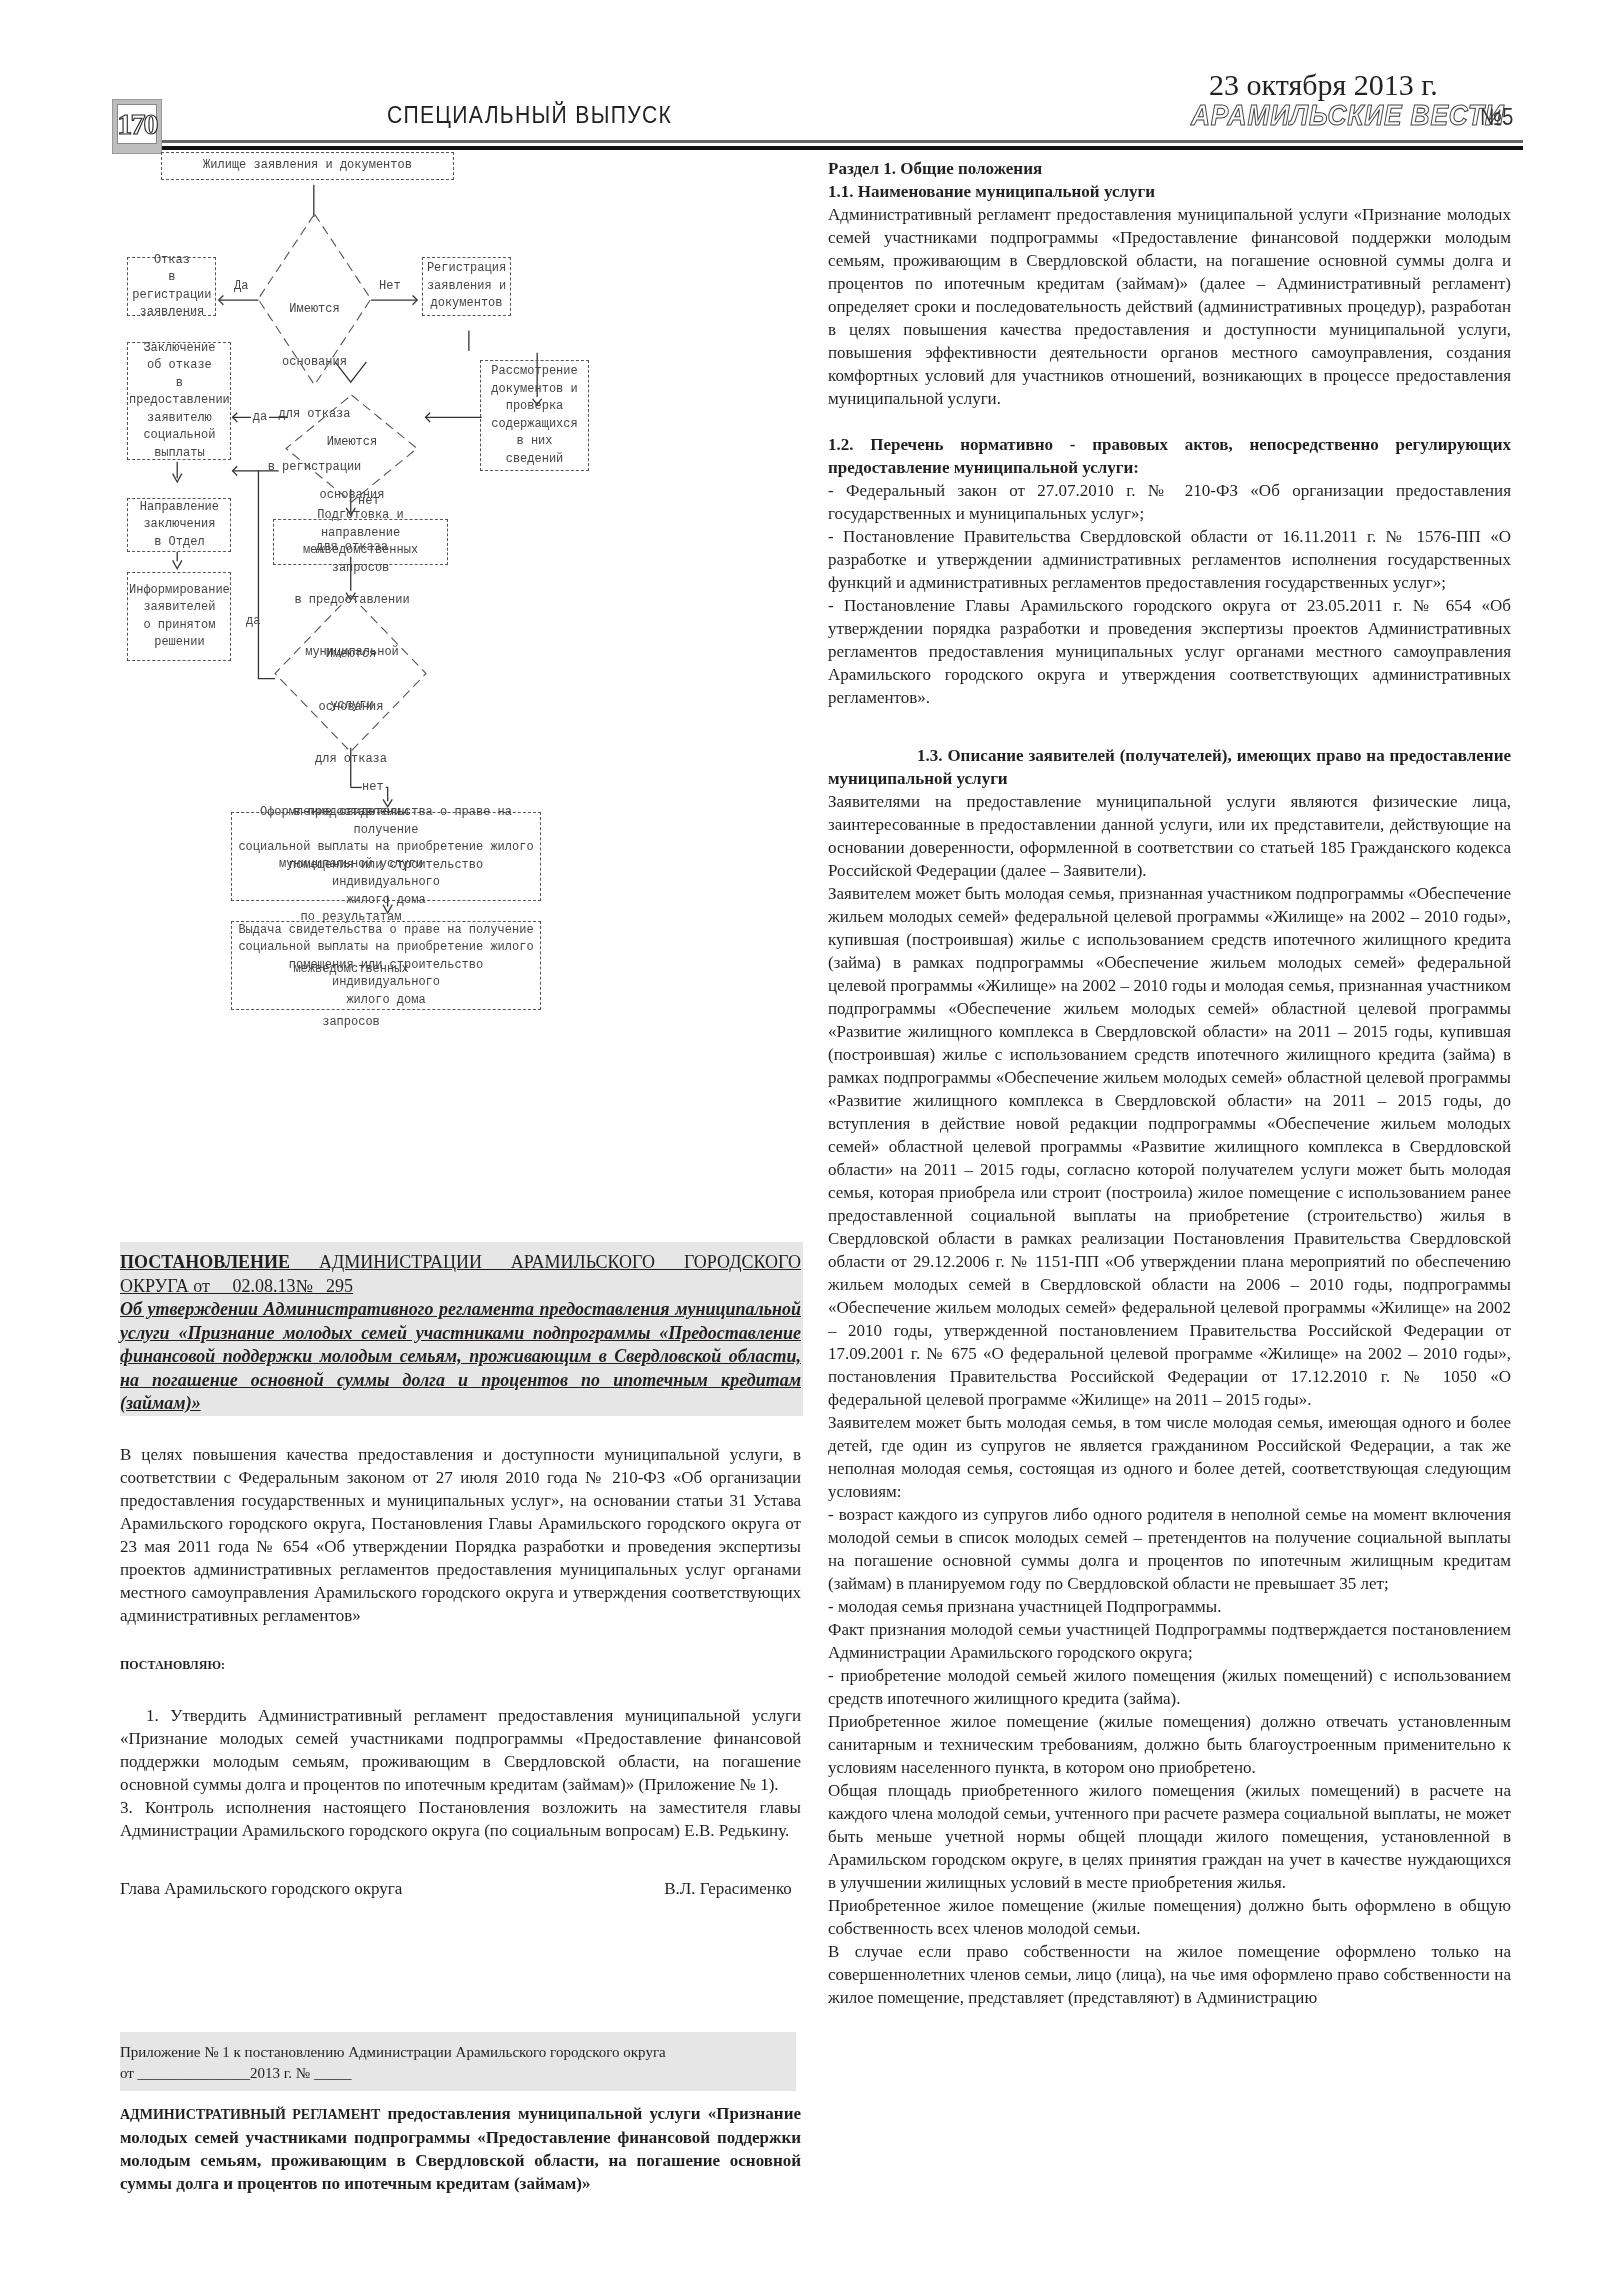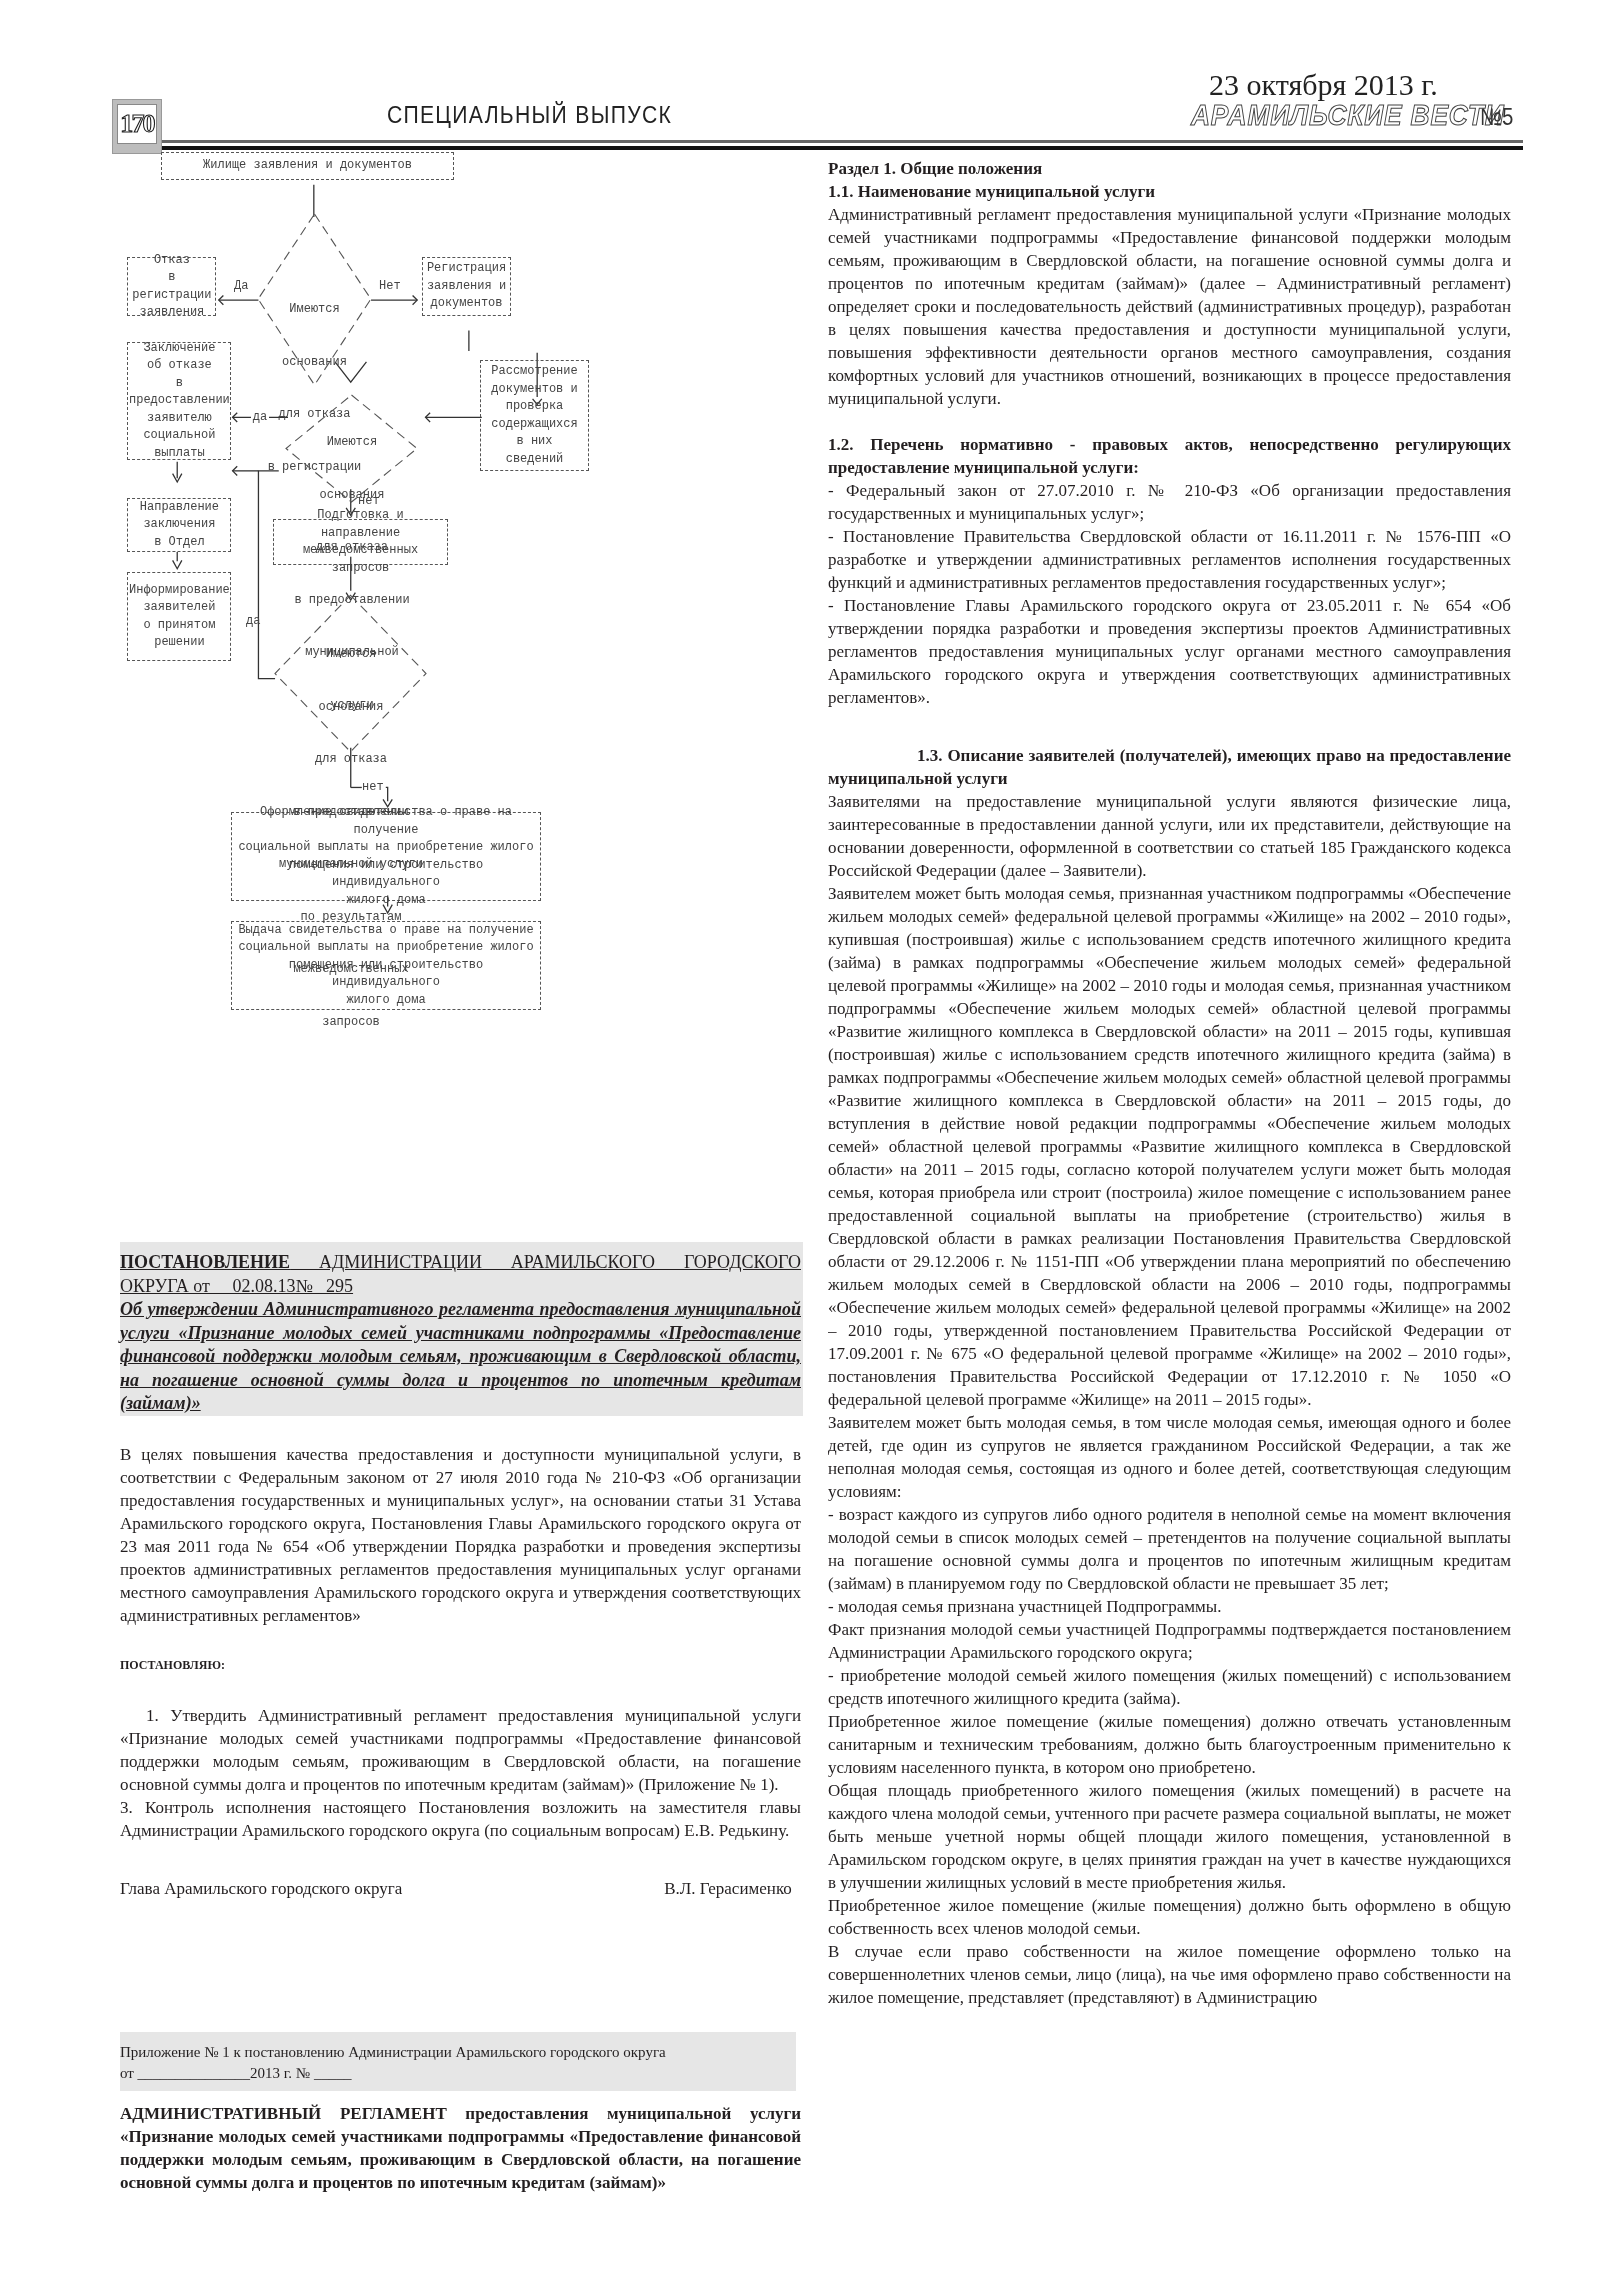--- a/index.html
+++ b/index.html
@@ -1,21 +1,21 @@
 <!DOCTYPE html>
 <html style="font-size:14.8px"><head>
 <meta charset="utf-8">
 <style>
   html, body { margin: 0; padding: 0; background: #ffffff; }
   body { width: 1619px; height: 2290px; position: relative; overflow: hidden; color: #231f20; font-family: "Liberation Serif", serif; }
 
   
   .page-num { position: absolute; left: 112px; top: 99px; width: 50px; height: 55px; background: #bdbdbd; border: 1.8px solid #999; box-sizing: border-box; }
   .page-num .inner { position: absolute; left: 3.7px; top: 3.7px; right: 3.7px; bottom: 9.2px; background: #fff; border: 0.9px solid #888; display: flex; align-items: center; justify-content: center; }
-  .page-num span { font-family: "Liberation Serif", serif; font-size: 26px; font-weight: bold; color: #fff; -webkit-text-stroke: 1.1px #222; letter-spacing: -1.8px; }
+  .page-num span { font-family: "Liberation Serif", serif; font-size: 30px; font-weight: bold; color: #fff; -webkit-text-stroke: 1.1px #222; letter-spacing: -1.8px; }
   .rule-thin { position: absolute; left: 162px; right: 96px; top: 140px; height: 2.8px; background: #666; }
   .rule-thick { position: absolute; left: 162px; right: 96px; top: 146px; height: 3.7px; background: #111; }
   .special { position: absolute; left: 234px; top: 102px; width: 591px; text-align: center; font-family: "Liberation Sans", sans-serif; font-size: 23px; letter-spacing: 1.4px; color: #222; transform: scaleX(0.92); }
   .date { position: absolute; left: 1209px; top: 68px; width: 295px; font-size: 30px; text-align: left; color: #222; }
   .logo { position: absolute; left: 1191px; top: 98px; font-family: "Liberation Sans", sans-serif; font-style: italic; font-weight: bold; font-size: 30px; color: #fff; -webkit-text-stroke: 1.1px #444; letter-spacing: 0.9px; transform: scaleX(0.88); transform-origin: left; white-space: nowrap; }
   .issue { position: absolute; left: 1480px; top: 103px; font-family: "Liberation Sans", sans-serif; font-size: 24px; color: #333; transform: scaleX(0.85); transform-origin: left; }
 
   
   .flow { position: absolute; left: 120px; top: 157px; width: 683px; height: 1080px; }
   .fbox { position: absolute; border: 1.4px dashed #555; box-sizing: border-box; font-family: "Liberation Mono", monospace; font-size: 12px; line-height: 17.5px; color: #444; text-align: center; display: flex; align-items: center; justify-content: center; white-space: pre-line; padding: 1.8px 3.7px; }
@@ -208,21 +208,21 @@
   </div>
 </div>
 
 <div class="gray-block" style="left:120px;top:2032px;width:676px;height:59px;"></div>
 <div class="col-left small" style="top:2042px;">
   <p>Приложение № 1 к постановлению Администрации Арамильского городского округа</p>
   <p>от _______________2013 г.  № _____</p>
 </div>
 
 <div class="col-left b" style="top:2102px;font-size:17px;line-height:23px;">
-  <p><span style="font-size:17px;">АДМИНИСТРАТИВНЫЙ РЕГЛАМЕНТ</span><span> предоставления муниципальной услуги «Признание молодых семей участниками подпрограммы «Предоставление финансовой поддержки молодым семьям, проживающим в Свердловской области, на погашение основной суммы долга и процентов по ипотечным кредитам (займам)»</span></p>
+  <p><span style="font-size:14px;">АДМИНИСТРАТИВНЫЙ РЕГЛАМЕНТ</span><span> предоставления муниципальной услуги «Признание молодых семей участниками подпрограммы «Предоставление финансовой поддержки молодым семьям, проживающим в Свердловской области, на погашение основной суммы долга и процентов по ипотечным кредитам (займам)»</span></p>
 </div>
 
 <div class="col-right" style="top:0;height:2290px;overflow:hidden;">
   <div style="height:157px;"></div>
   <p class="b">Раздел  1. Общие положения</p>
   <p class="b">1.1. Наименование муниципальной услуги</p>
   <p>Административный регламент предоставления муниципальной услуги «Признание молодых семей участниками подпрограммы  «Предоставление финансовой поддержки  молодым семьям, проживающим в  Свердловской области, на погашение основной суммы долга и процентов по ипотечным кредитам (займам)» (далее – Административный регламент) определяет сроки и последовательность действий (административных процедур),  разработан в целях повышения  качества предоставления и доступности муниципальной услуги, повышения эффективности деятельности органов местного самоуправления, создания комфортных условий для участников отношений, возникающих в процессе предоставления муниципальной  услуги.</p>
 
   <p class="b" style="margin-top:23px;">1.2. Перечень нормативно - правовых актов, непосредственно регулирующих предоставление муниципальной услуги:</p>
   <p>-  Федеральный закон от 27.07.2010 г. № 210-ФЗ «Об организации  предоставления государственных и муниципальных услуг»;</p>

